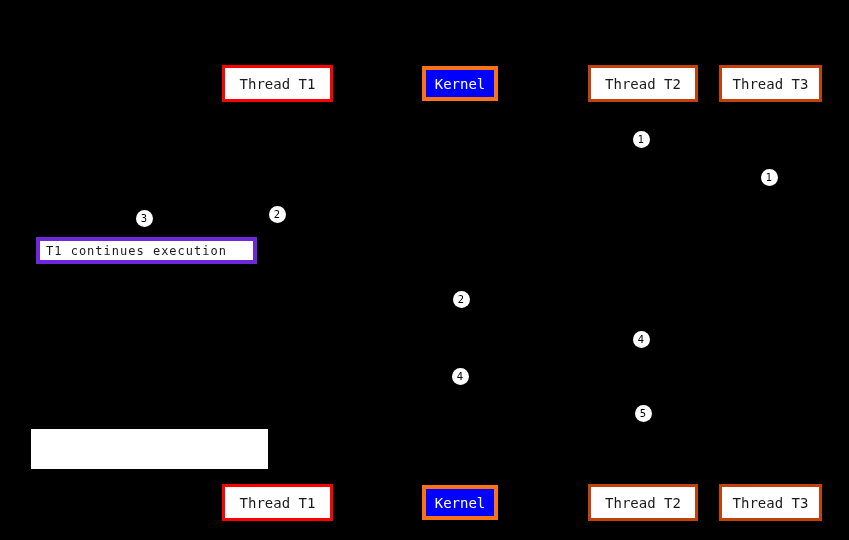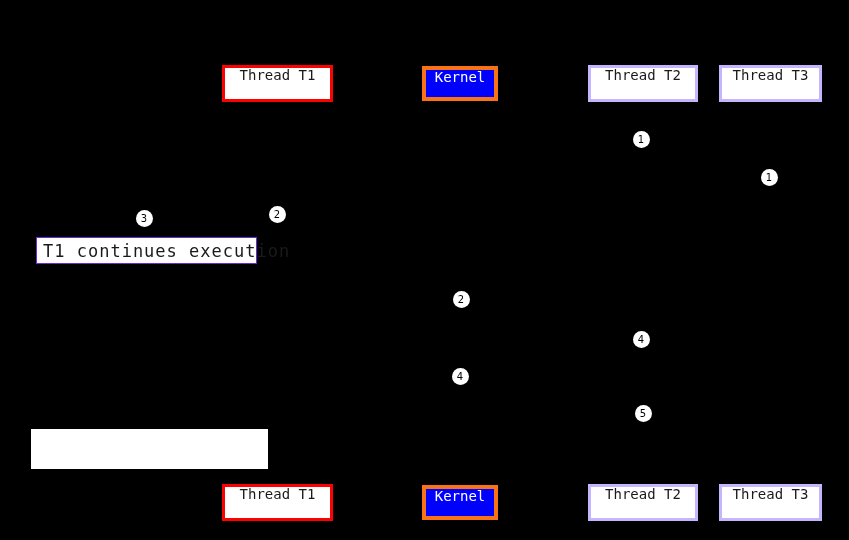--- a/index.html
+++ b/index.html
@@ -22,21 +22,21 @@
     position: absolute;
     width: 1px;
     background: #000000;
   }
 
   
   .participant {
     position: absolute;
     box-sizing: border-box;
     display: flex;
-    align-items: flex-start;
+    align-items: center;
     justify-content: center;
     font-family: "DejaVu Sans Mono", "Liberation Mono", monospace;
     font-size: 14px;
     line-height: 1;
     white-space: nowrap;
     letter-spacing: 0px;
   }
   .participant .plabel {
     display: block;
     padding: 0 2px;
@@ -46,21 +46,21 @@
     border: 3px solid #ff0000;
     color: #1a1a1a;
   }
   .p-blue-fill {
     background: #0000ff;
     border: 4px solid #f97316;
     color: #ffffff;
   }
   .p-blue {
     background: #ffffff;
-    border: 3px solid #c4b5fd;
+    border: 3px solid #c2410c;
     color: #1a1a1a;
   }
 
   
   .marker {
     position: absolute;
     width: 17px;
     height: 17px;
     border-radius: 50%;
     background: #ffffff;
@@ -70,24 +70,24 @@
     line-height: 17px;
     text-align: center;
     font-weight: 400;
   }
 
   
   .note {
     position: absolute;
     box-sizing: border-box;
     background: #ffffff;
-    border: 1px solid #6d28d9;
+    border: 4px solid #6d28d9;
     color: #1a1a1a;
     font-family: "DejaVu Sans Mono", "Liberation Mono", monospace;
-    font-size: 17px;
+    font-size: 12px;
     display: flex;
     align-items: center;
     padding-left: 6px;
     white-space: nowrap;
     letter-spacing: 1px;
   }
   .blank-box {
     position: absolute;
     box-sizing: border-box;
     background: #ffffff;

